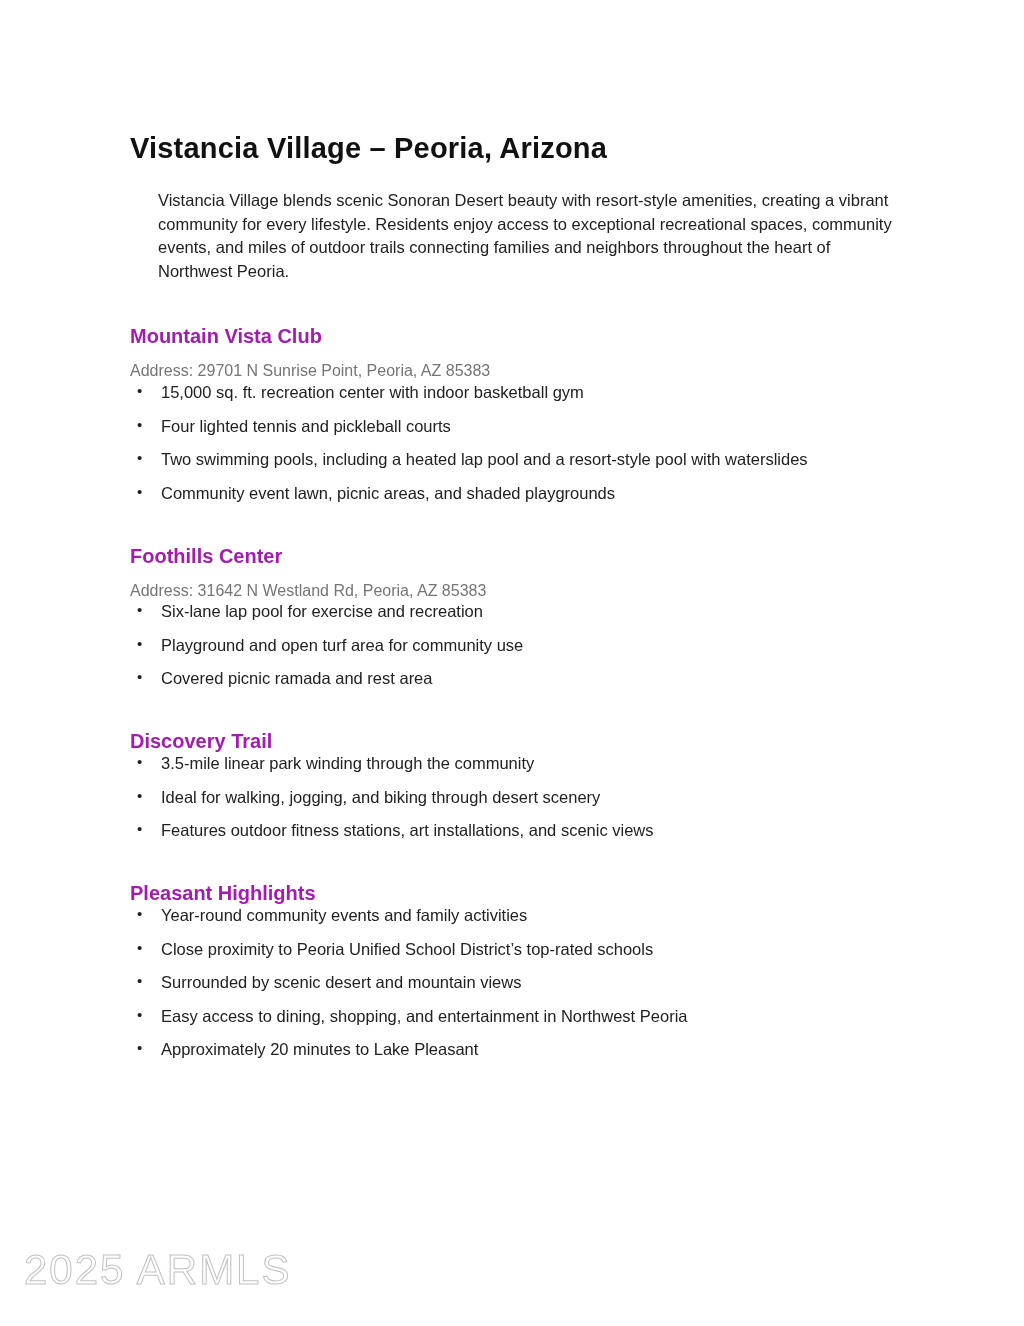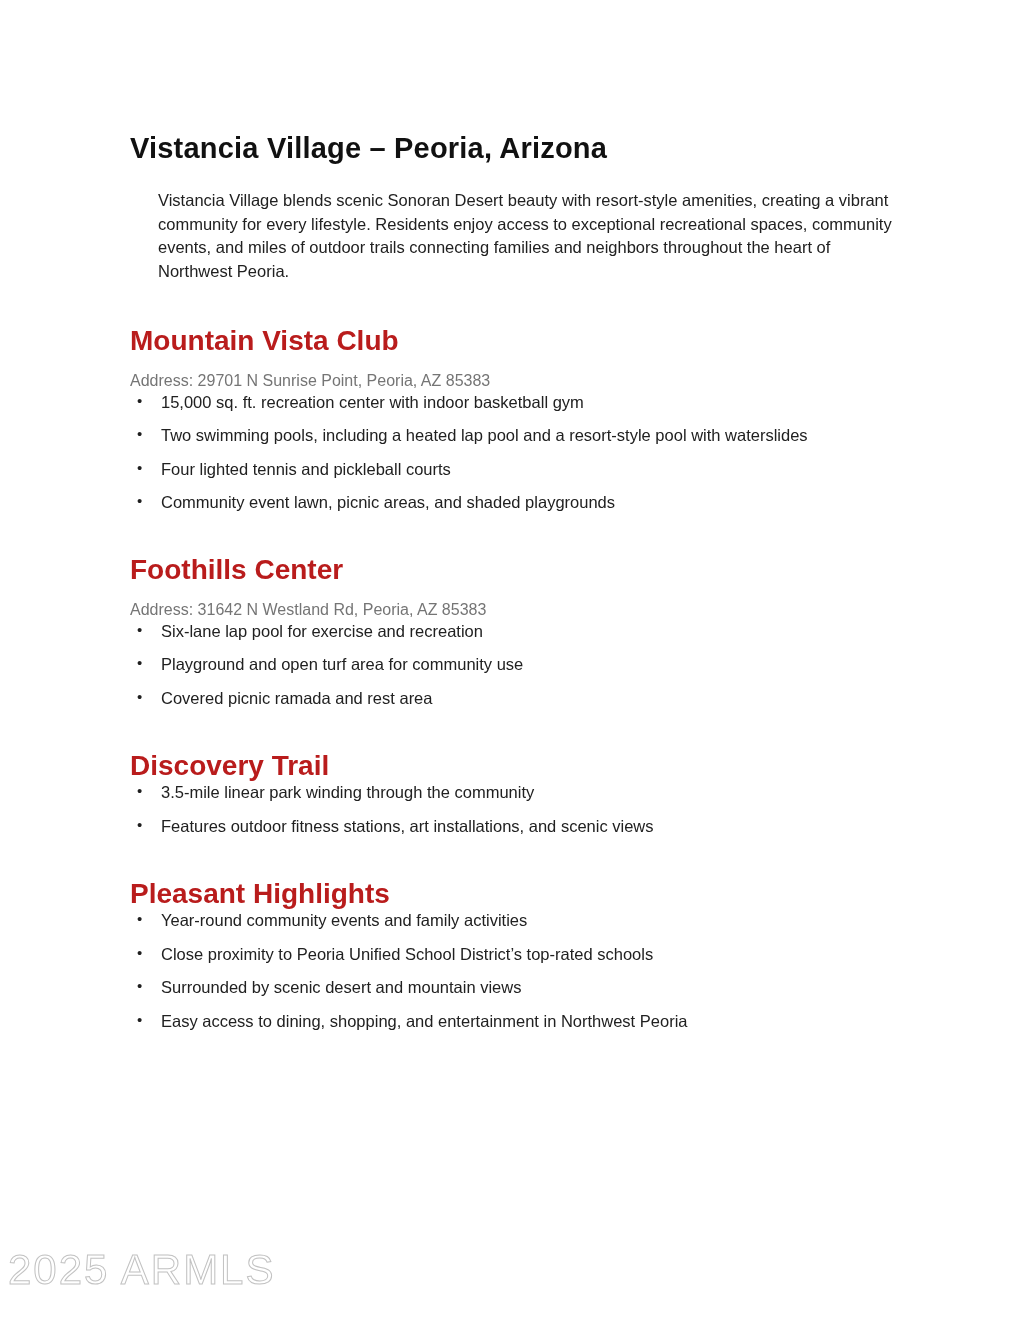--- a/index.html
+++ b/index.html
@@ -41,23 +41,23 @@
     margin-top: 24px;
     font-size: 16.5px;
     line-height: 23.5px;
     color: #212121;
     margin-left: 28px;
   }
 
   section.doc-section { margin-top: 41px; }
 
   h2.section-heading {
-    font-size: 28px;
+    font-size: 20px;
     font-weight: bold;
-    color: #b91c1c;
+    color: #a21caf;
     line-height: 1.2;
   }
 
   p.address {
     margin-top: 13px;
     font-size: 16px;
     color: #757575;
     line-height: 1.3;
   }
 
@@ -79,21 +79,21 @@
     content: "\2022";
     position: absolute;
     left: 7px;
     top: -1px;
     font-size: 15px;
     color: #1f1f1f;
   }
 
   .watermark {
     position: absolute;
-    left: 8px;
+    left: 24px;
     bottom: 32px;
     font-size: 42px;
     letter-spacing: 2px;
     font-weight: normal;
     color: #e2e2e2;
     -webkit-text-fill-color: rgba(255,255,255,0.05);
     -webkit-text-stroke: 1px #c2c2c2;
     user-select: none;
     white-space: nowrap;
   }
@@ -106,50 +106,52 @@
 
     <h1 class="doc-title">Vistancia Village – Peoria, Arizona</h1>
 
     <p class="intro">Vistancia Village blends scenic Sonoran Desert beauty with resort-style amenities, creating a vibrant community for every lifestyle. Residents enjoy access to exceptional recreational spaces, community events, and miles of outdoor trails connecting families and neighbors throughout the heart of Northwest Peoria.</p>
 
     <section class="doc-section">
       <h2 class="section-heading">Mountain Vista Club</h2>
       <p class="address">Address: 29701 N Sunrise Point, Peoria, AZ 85383</p>
       <ul class="bullets">
         <li>15,000 sq. ft. recreation center with indoor basketball gym</li>
+        <li>Four lighted tennis and pickleball courts</li>
         <li>Two swimming pools, including a heated lap pool and a resort-style pool with waterslides</li>
-        <li>Four lighted tennis and pickleball courts</li>
         <li>Community event lawn, picnic areas, and shaded playgrounds</li>
       </ul>
     </section>
 
     <section class="doc-section">
       <h2 class="section-heading">Foothills Center</h2>
       <p class="address">Address: 31642 N Westland Rd, Peoria, AZ 85383</p>
       <ul class="bullets">
         <li>Six-lane lap pool for exercise and recreation</li>
         <li>Playground and open turf area for community use</li>
         <li>Covered picnic ramada and rest area</li>
       </ul>
     </section>
 
     <section class="doc-section">
       <h2 class="section-heading">Discovery Trail</h2>
       <ul class="bullets">
         <li>3.5-mile linear park winding through the community</li>
+        <li>Ideal for walking, jogging, and biking through desert scenery</li>
         <li>Features outdoor fitness stations, art installations, and scenic views</li>
       </ul>
     </section>
 
     <section class="doc-section">
       <h2 class="section-heading">Pleasant Highlights</h2>
       <ul class="bullets">
         <li>Year-round community events and family activities</li>
         <li>Close proximity to Peoria Unified School District’s top-rated schools</li>
         <li>Surrounded by scenic desert and mountain views</li>
         <li>Easy access to dining, shopping, and entertainment in Northwest Peoria</li>
+        <li>Approximately 20 minutes to Lake Pleasant</li>
       </ul>
     </section>
 
   </div>
 
   <div class="watermark">2025 ARMLS</div>
 </div>
 
 </body></html>

